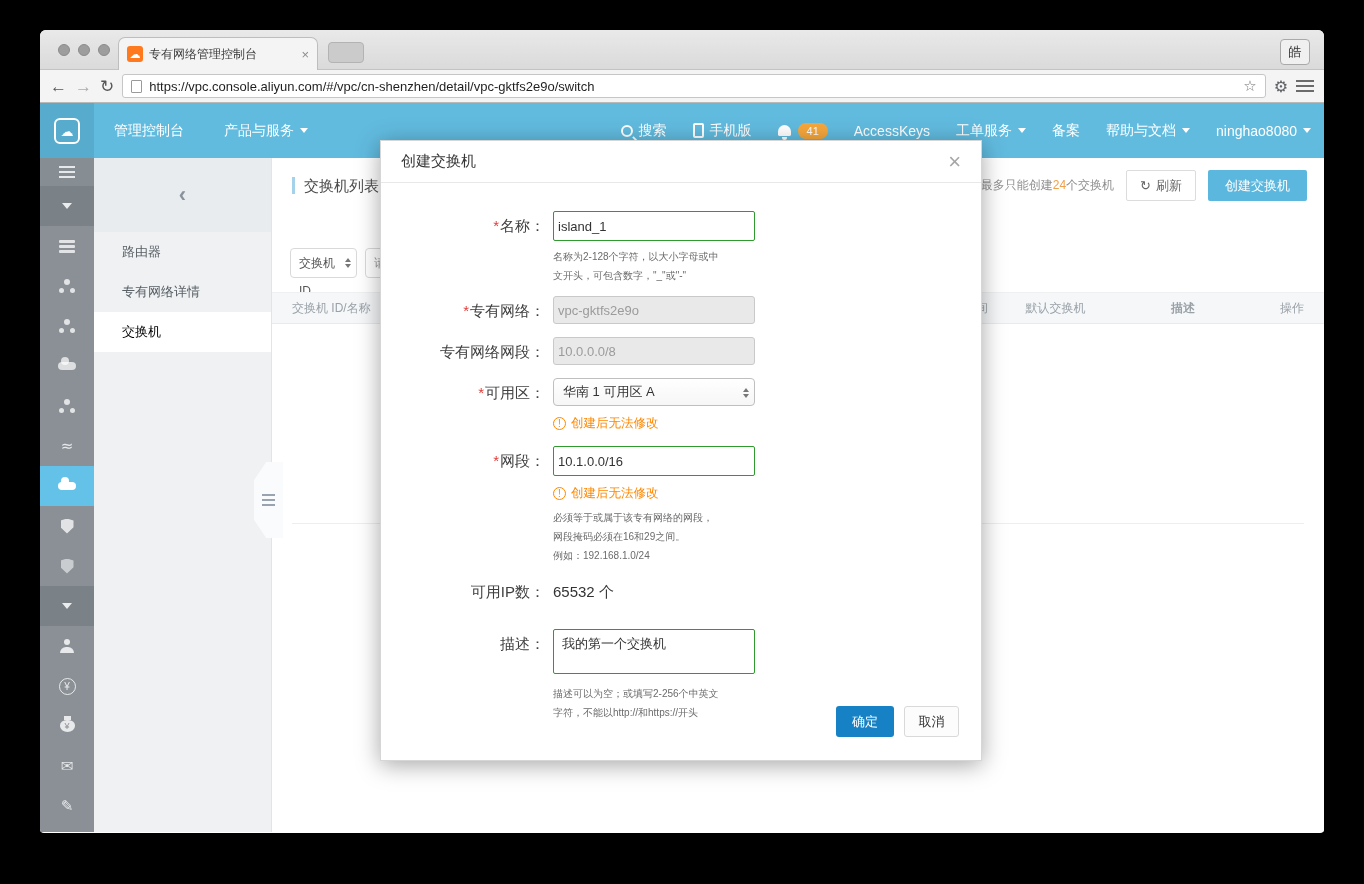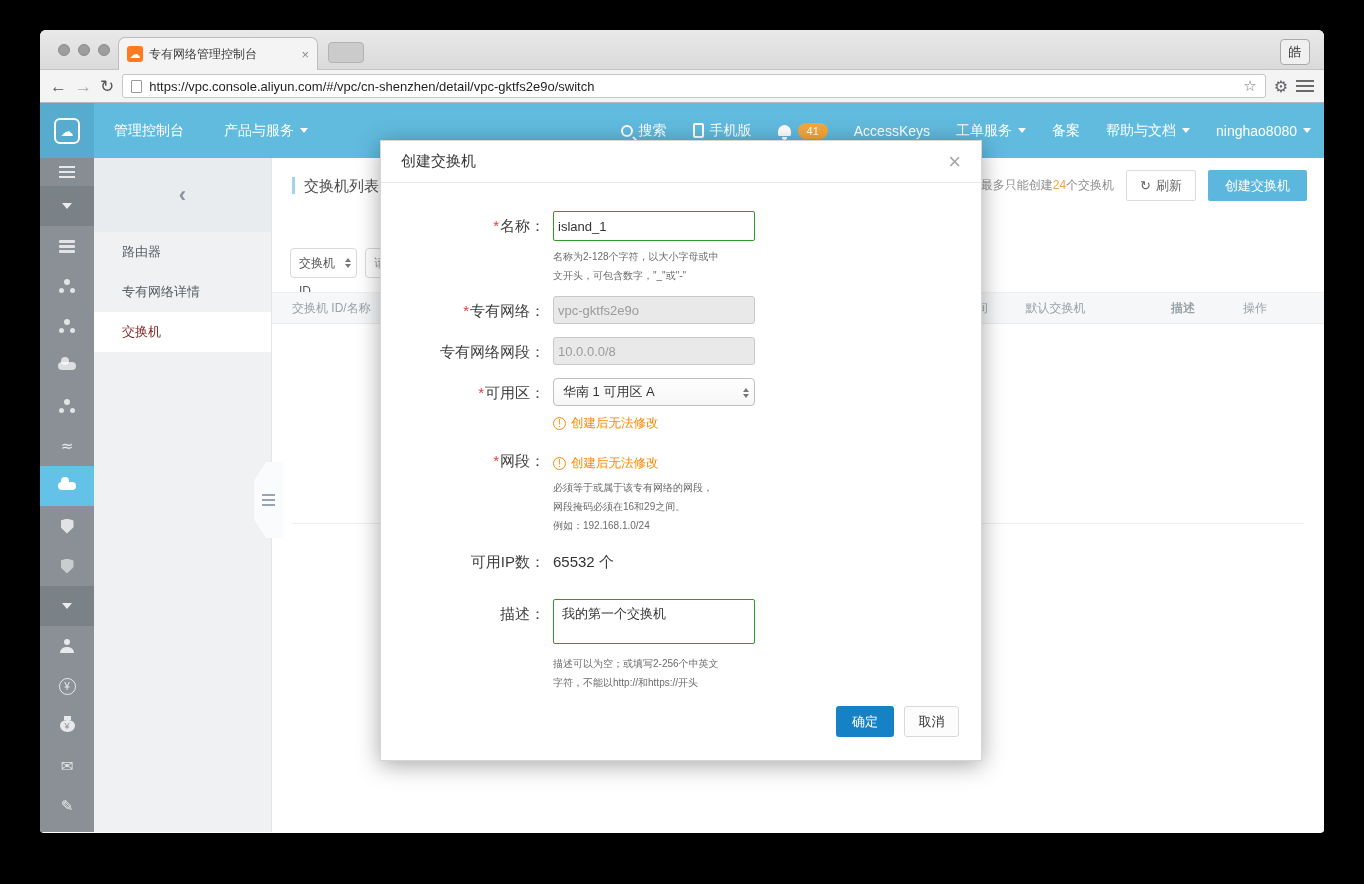--- a/index.html
+++ b/index.html
@@ -68,21 +68,21 @@
   .r-person::after { content:""; position:absolute; left:0; bottom:0; width:14px; height:6px; border-radius:7px 7px 0 0; background:rgba(255,255,255,.8); }
   .r-glyph { color:rgba(255,255,255,.8); font-size:15px; font-family:"DejaVu Sans",sans-serif; }
   .r-circle { width:17px; height:17px; border:1.5px solid rgba(255,255,255,.8); border-radius:50%; color:rgba(255,255,255,.8); font-size:10px; display:flex; align-items:center; justify-content:center; }
   .r-bag { position:relative; width:15px; height:12px; background:rgba(255,255,255,.8); border-radius:45% 45% 50% 50%; color:#8a9096; font-size:9px; text-align:center; line-height:12px; }
   .r-bag::before { content:""; position:absolute; top:-4px; left:4px; width:7px; height:4px; background:rgba(255,255,255,.8); }
 
   .subnav { width:178px; background:#eff1f3; border-right:1px solid #e2e4e6; flex:none; }
   .subnav-top { height:74px; background:#e9ecee; display:flex; align-items:center; justify-content:center; }
   .collapse-ch { font-size:22px; color:#8a939c; font-weight:bold; line-height:1; }
   .sn-item { height:40px; line-height:40px; padding-left:28px; font-size:13px; color:#596066; cursor:default; }
-  .sn-item.active { background:#fff; color:#7f1d1d; }
+  .sn-item.active { background:#fff; color:#000000; }
 
   .content { flex:1; background:#fff; position:relative; }
   .page-head { position:absolute; left:0; right:0; top:12px; height:32px; }
   .page-title { position:absolute; left:20px; top:7px; font-size:15px; color:#4c4c4c; border-left:3px solid #a3d2ea; padding-left:9px; line-height:17px; }
   .head-right { position:absolute; right:17px; top:0; display:flex; align-items:center; gap:12px; }
   .quota { font-size:12px; color:#8f8f8f; white-space:nowrap; }
   .quota b { color:#f0a14c; font-weight:normal; }
   .btn-refresh { height:31px; background:#fff; border:1px solid #dcdcdc; border-radius:2px; padding:0 13px; font-size:13px; color:#666; display:flex; align-items:center; gap:5px; cursor:pointer; }
   .btn-create { height:31px; background:#5bb7dd; border:none; border-radius:2px; padding:0 17px; font-size:13px; color:#fff; cursor:pointer; }
 
@@ -92,21 +92,21 @@
   .updown::before, .updown::after { content:""; display:block; width:0; height:0; border-left:3.5px solid transparent; border-right:3.5px solid transparent; }
   .updown::before { border-bottom:4px solid #777; margin-bottom:2px; }
   .updown::after { border-top:4px solid #777; }
   .finput { width:150px; height:30px; border:1px solid #d9d9d9; border-radius:4px; font-size:12px; color:#999; padding:0 8px; font-family:inherit; }
 
   .thead { position:absolute; left:0; right:0; top:134px; height:32px; background:#f5f7f9; border-top:1px solid #eef0f2; border-bottom:1px solid #e8eaec; display:flex; align-items:center; padding:0 20px; font-size:12px; color:#9aa2a8; }
   .th-first { flex:1; }
   .th-time { width:105px; text-align:right; }
   .th-default { width:135px; text-align:center; }
   .th-desc { width:120px; text-align:center;font-weight:bold; }
-  .th-op { width:61px; text-align:left; }
+  .th-op { width:61px; text-align:right; }
   .tbody-line { position:absolute; left:20px; right:20px; top:365px; border-bottom:1px solid #eceff1; }
 
   .handle { position:absolute; left:214px; top:304px; width:29px; height:76px; background:#fafbfc; clip-path:polygon(100% 0,100% 100%,42% 100%,0 76%,0 24%,42% 0); display:flex; align-items:center; justify-content:center; }
   .handle-ic { width:13px; height:2px; background:#9aa3b0; box-shadow:0 5px 0 #9aa3b0, 0 -5px 0 #9aa3b0; }
 
   
   .modal { position:absolute; left:380px; top:140px; width:602px; height:621px; background:#fff; border:1px solid #d6d6d6; box-shadow:0 4px 22px rgba(0,0,0,.35); z-index:40; }
   .m-head { height:42px; border-bottom:1px solid #e8e8e8; display:flex; align-items:center; padding:0 20px; font-size:15px; color:#373737; }
   .m-close { margin-left:auto; font-size:22px; color:#a6a6a6; line-height:1; cursor:pointer; }
   .m-body { padding-top:28px; }
@@ -340,20 +340,21 @@
         <div class="warnline">
             <span class="warn-i">!</span>
             <span>创建后无法修改</span>
           </div>
       </div>
     </div>
 
     <div class="m-row" style="margin-bottom:12px;">
       <div class="m-label"><span class="req">*</span><span>网段：</span></div>
       <div class="m-ctrl">
+        <input class="inp" value="10.1.0.0/16" style="">
         <div class="warnline">
             <span class="warn-i">!</span>
             <span>创建后无法修改</span>
           </div>
         <div class="helper">
           <div>必须等于或属于该专有网络的网段，</div>
           <div>网段掩码必须在16和29之间。</div>
           <div>例如：192.168.1.0/24</div>
         </div>
       </div>

